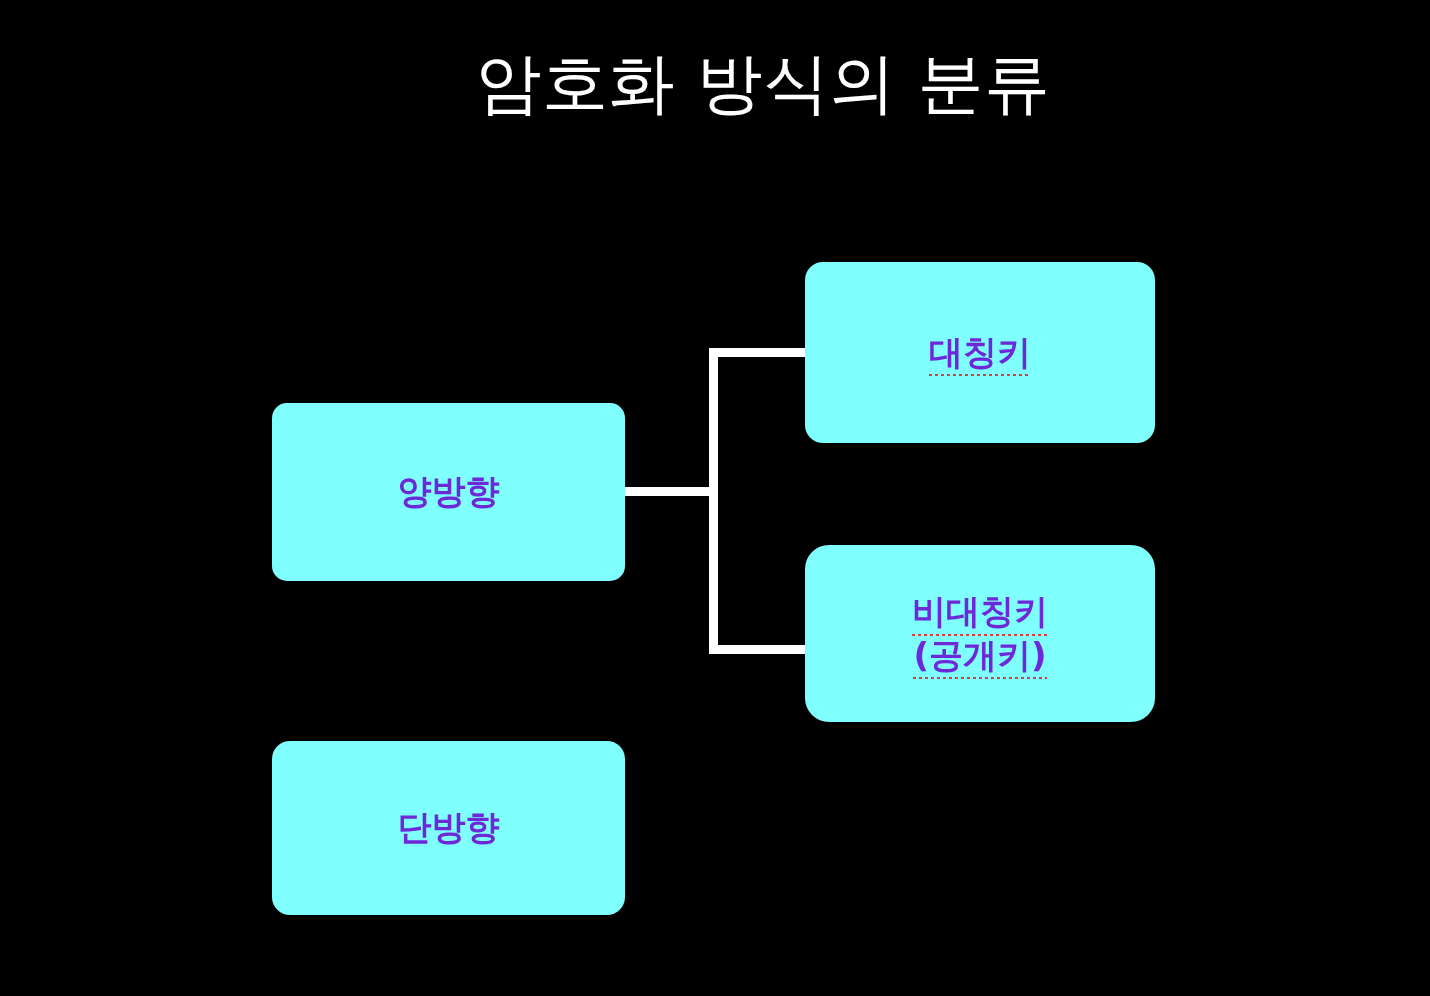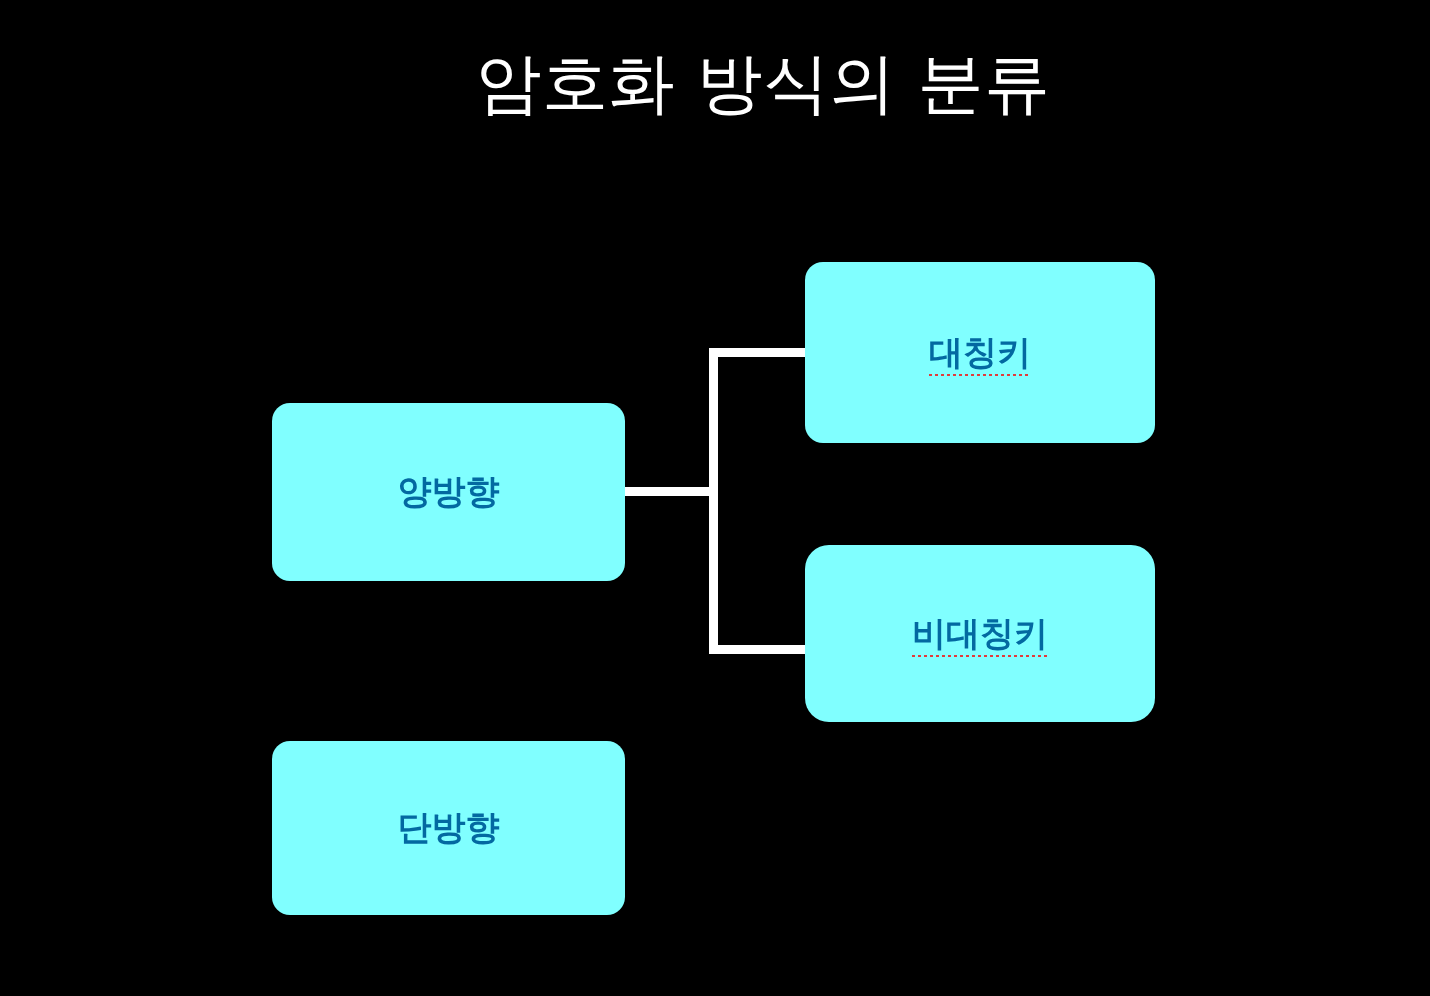--- a/index.html
+++ b/index.html
@@ -40,33 +40,34 @@
 
   
   .node {
     position: absolute;
     background: #80FFFF;
     border-radius: 18px;
     display: flex;
     flex-direction: column;
     align-items: center;
     justify-content: center;
-    color: #0369a1;
+    color: #6d28d9;
     font-weight: 700;
     font-size: 34px;
     line-height: 1.28;
     text-align: center;
     box-sizing: border-box;
   }
 
   .node-bidirectional {
     left: 272px;
     top: 403px;
     width: 353px;
     height: 178px;
+    border-radius: 15px;
   }
   .node-unidirectional {
     left: 272px;
     top: 741px;
     width: 353px;
     height: 174px;
     text-align: right;
   }
   .node-symmetric {
     left: 805px;
@@ -154,15 +155,16 @@
   <div class="node node-unidirectional">
     <span class="node-line">단방향</span>
   </div>
 
   <div class="node node-symmetric">
     <span class="node-line misspelled">대칭키</span>
   </div>
 
   <div class="node node-asymmetric">
     <span class="node-line misspelled">비대칭키</span>
+    <span class="node-line misspelled">(공개키)</span>
   </div>
 
 </div>
 
 </body></html>

